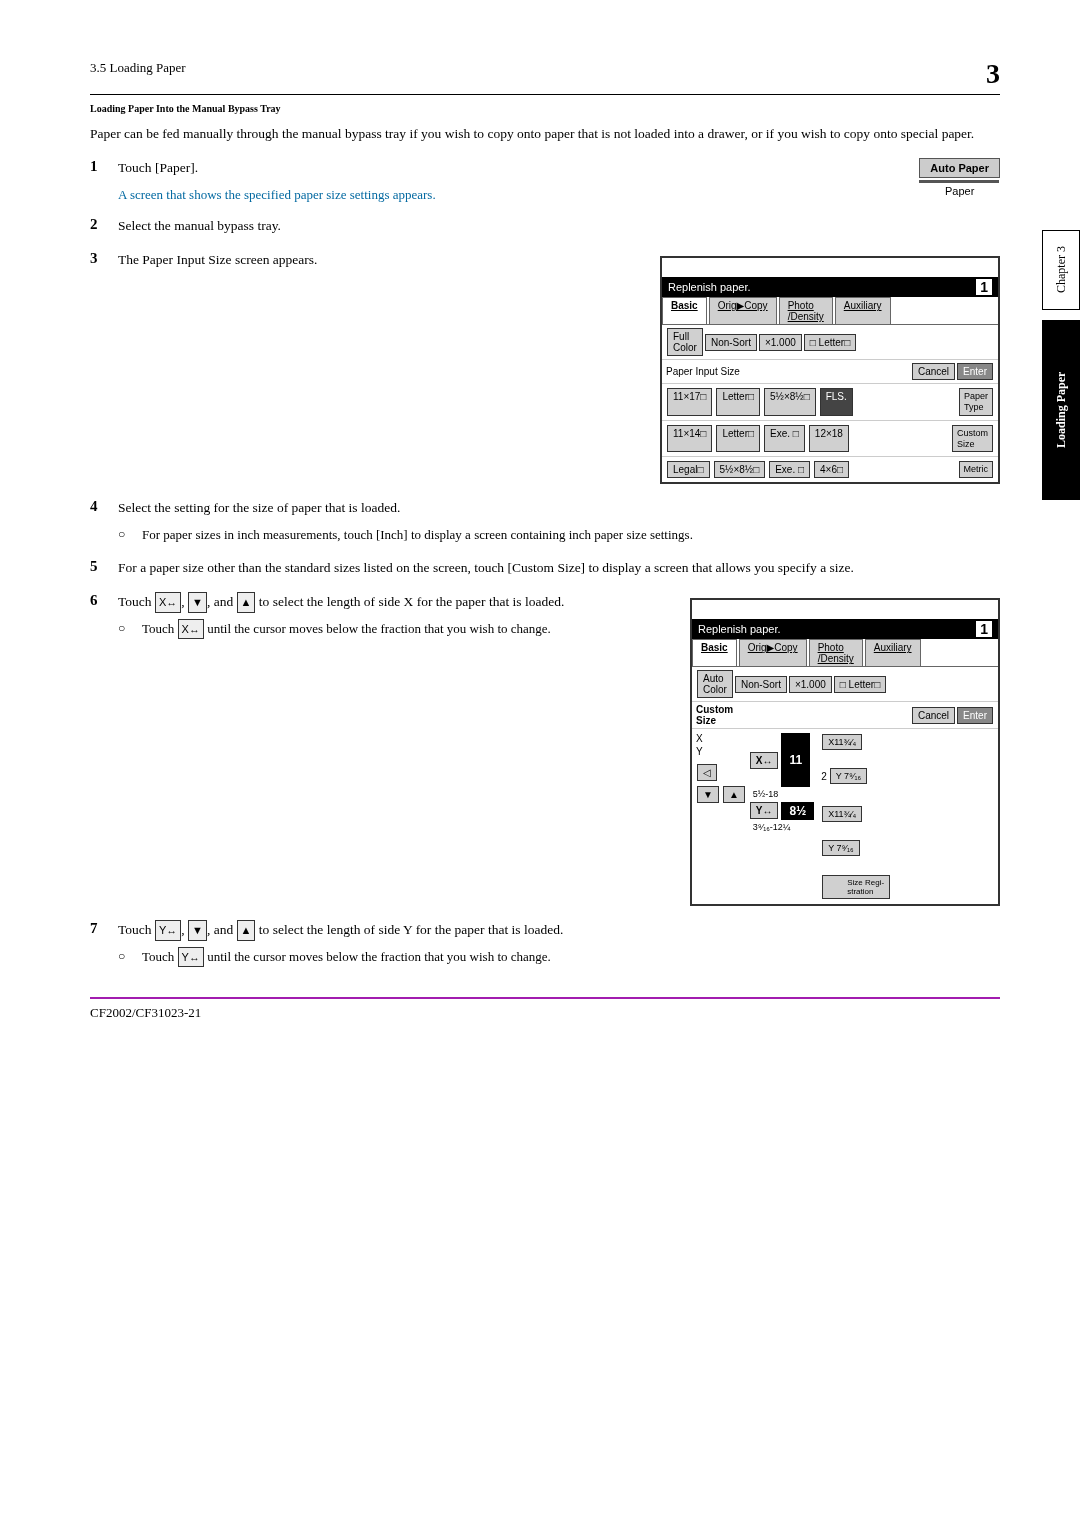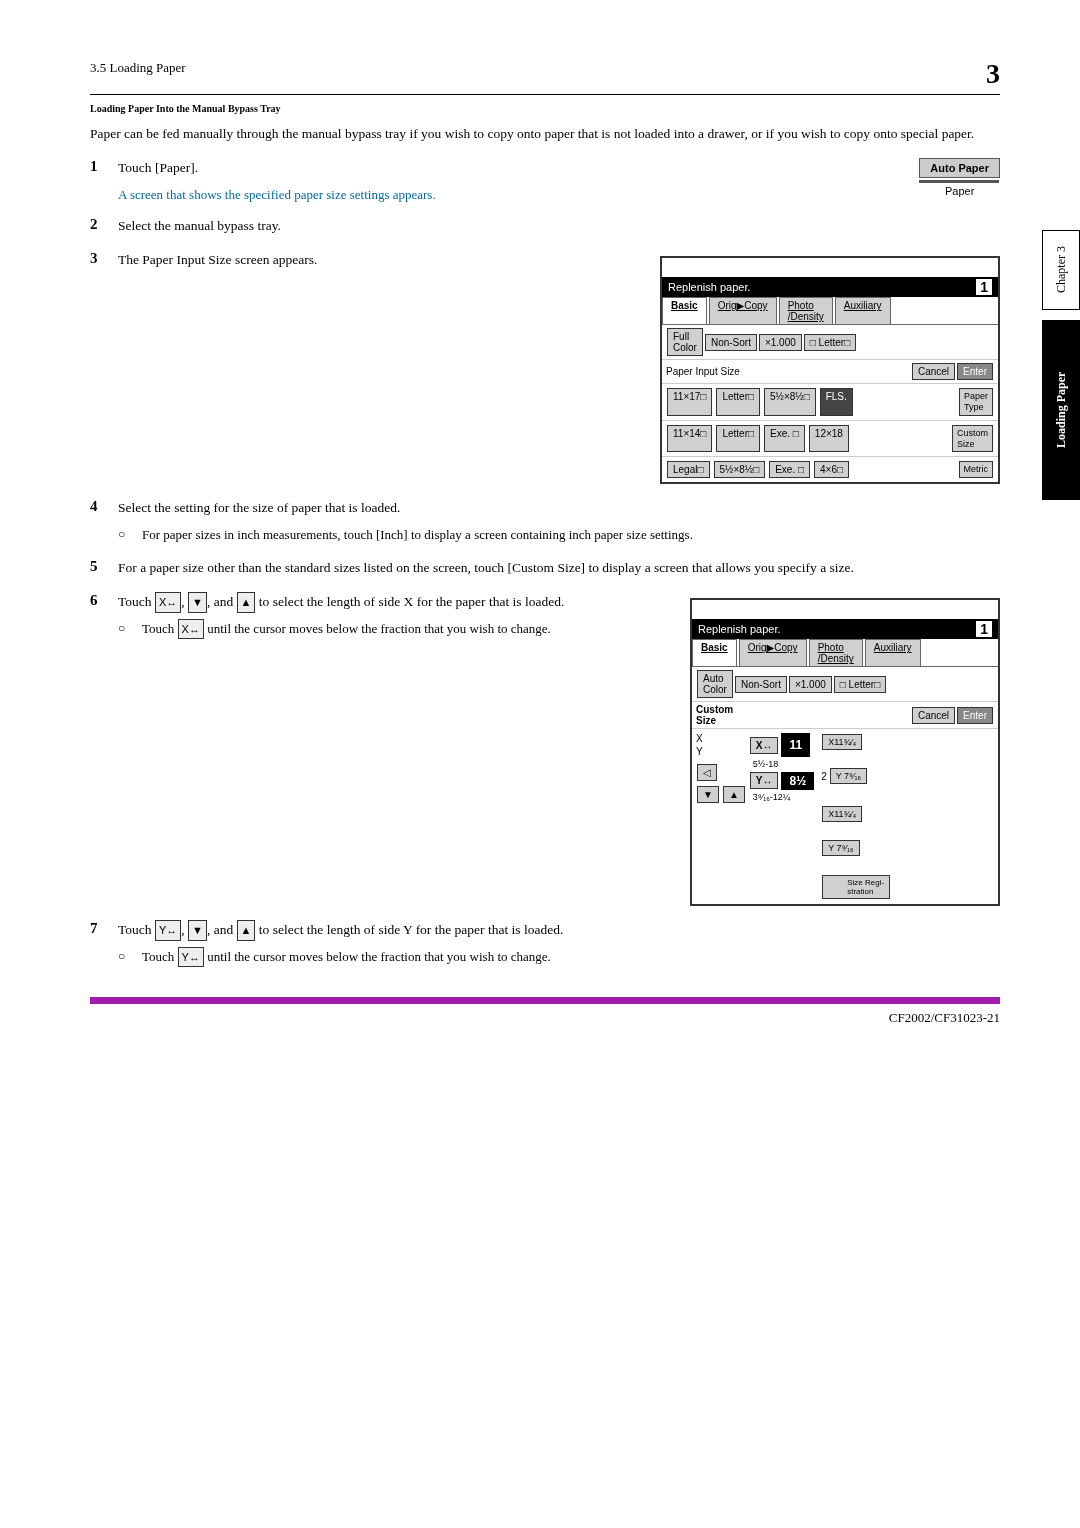--- a/index.html
+++ b/index.html
@@ -195,23 +195,23 @@
       flex: 1;
       padding-right: 20px;
     }
 
     .step6-screen {
       flex-shrink: 0;
     }
 
     
     .page-footer {
-      border-top: 7px solid #a21caf;
-      display: flex;
-      justify-content: flex-end;
+      border-top: 2px solid #a21caf;
+      display: flex;
+      justify-content: flex-start;
       padding-top: 6px;
       margin-top: 30px;
       font-size: 13px;
     }
 
     .chapter-badge {
       position: absolute;
       right: 0;
       top: 230px;
       width: 38px;
@@ -437,21 +437,21 @@
               </div>
               <div style="display:flex; gap:2px;">
                 <div class="screen-btn">▼</div>
                 <div class="screen-btn">▲</div>
               </div>
             </div>
 
             <div style="display:flex; flex-direction:column; gap:2px;">
               <div style="display:flex; align-items:center; gap:2px;">
                 <div class="screen-btn" style="font-weight:bold;">X↔</div>
-                <div style="background:#000; color:#fff; padding: 5px 8px; font-size:12px; font-family:Arial; font-weight:bold;">11</div>
+                <div style="background:#000; color:#fff; padding: 20px 8px; font-size:12px; font-family:Arial; font-weight:bold;">11</div>
               </div>
               <div style="font-size:9px; font-family:Arial; margin-left:4px;">5½-18</div>
               <div style="display:flex; align-items:center; gap:2px;">
                 <div class="screen-btn" style="font-weight:bold;">Y↔</div>
                 <div style="background:#000; color:#fff; padding: 2px 8px; font-size:12px; font-family:Arial; font-weight:bold;">8½</div>
               </div>
               <div style="font-size:9px; font-family:Arial; margin-left:4px;">3⁹⁄₁₆-12¼</div>
             </div>
 
             <div style="display:flex; flex-direction:column; gap:16px; margin-left:4px;">

